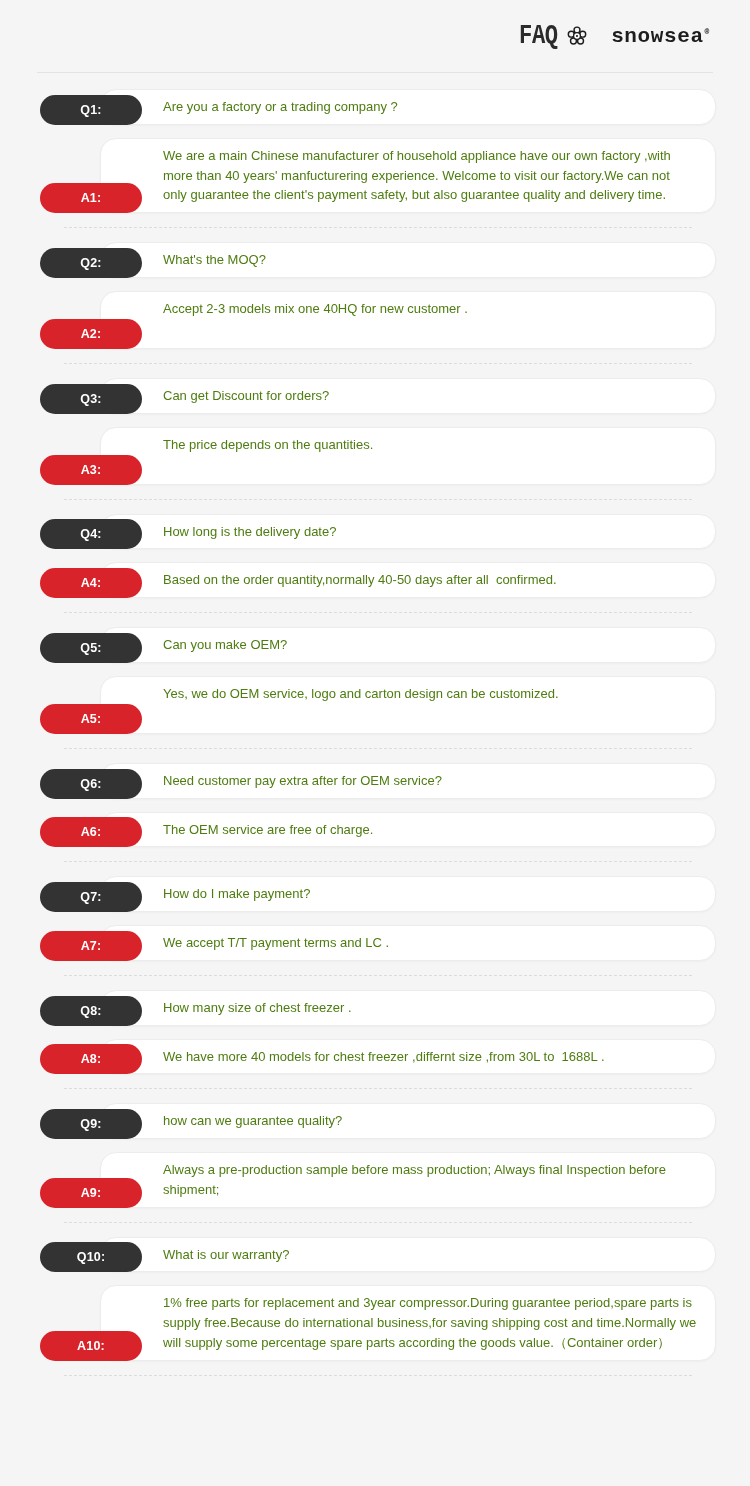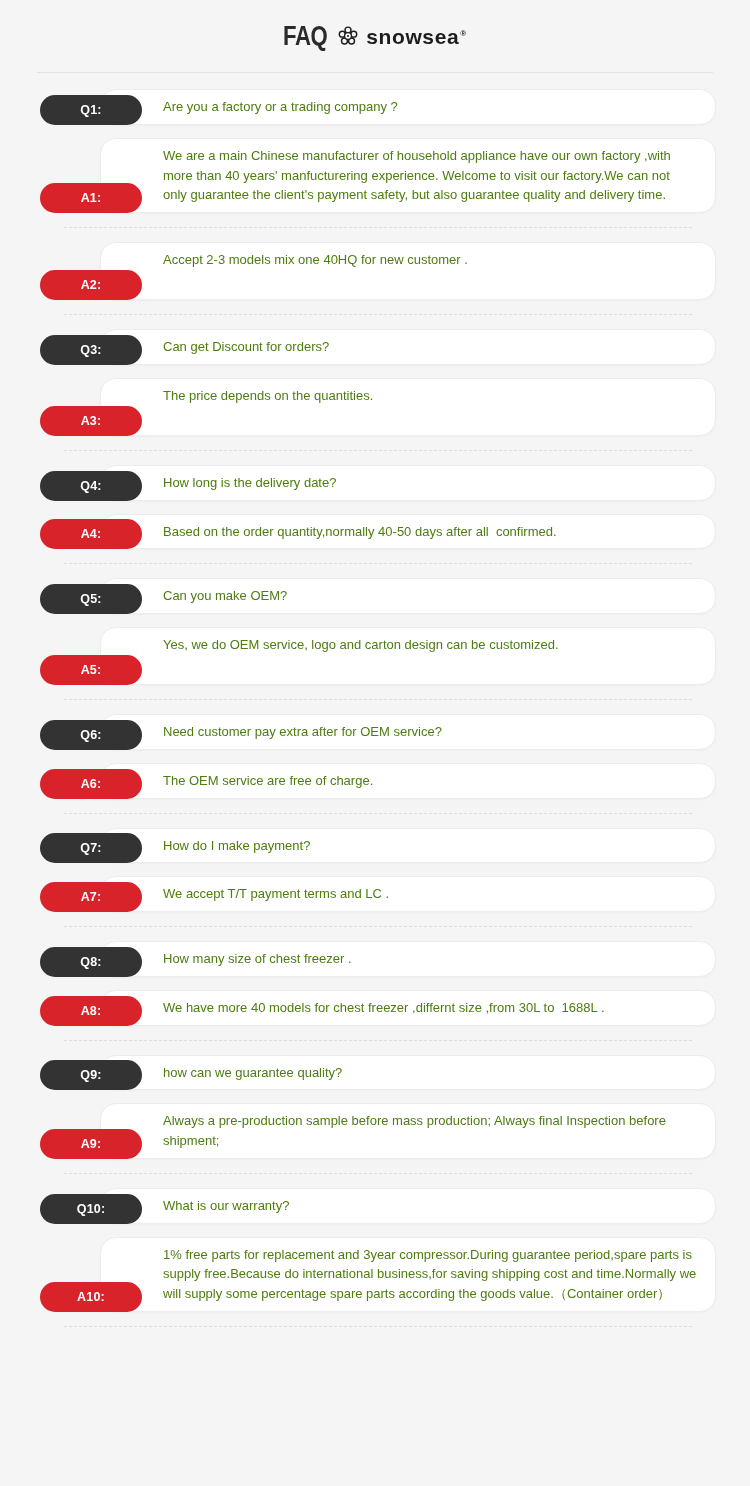--- a/index.html
+++ b/index.html
@@ -20,37 +20,38 @@
     overflow: hidden;
   }
 
   
   .header {
     position: relative;
     height: 72px;
     padding: 0 40px;
     display: flex;
     align-items: center;
-    justify-content: center;
+    justify-content: flex-end;
+    font-family: Liberation Mono, monospace;
   }
 
   .faq-title {
     font-size: 27px;
     font-weight: 700;
     color: #2b2b2b;
     letter-spacing: -0.5px;
     transform: scaleX(0.82);
     transform-origin: left center;
     line-height: 1;
   }
 
   .brand {
     display: flex;
     align-items: center;
-    gap: 7px;
+    gap: 23px;
   }
 
   .brand-mark {
     width: 22px;
     height: 22px;
     flex: 0 0 22px;
     display: block;
   }
 
   .brand-name {
@@ -179,20 +180,26 @@
         </div>
         <div class="row a-row">
           <div class="badge a">A1:</div>
           <div class="bubble">
             <div class="bubble-text">We are a main Chinese manufacturer of household appliance have our own factory ,with more than 40 years' manfucturering experience. Welcome to visit our factory.We can not only guarantee the client's payment safety, but also guarantee quality and delivery time.</div>
           </div>
         </div>
       </div>
       <div class="divider"></div>
       <div class="qa-group">
+        <div class="row q-row">
+          <div class="badge q">Q2:</div>
+          <div class="bubble">
+            <div class="bubble-text">What's the MOQ?</div>
+          </div>
+        </div>
         <div class="row a-row">
           <div class="badge a">A2:</div>
           <div class="bubble tall-1">
             <div class="bubble-text">Accept 2-3 models mix one 40HQ for new customer .</div>
           </div>
         </div>
       </div>
       <div class="divider"></div>
       <div class="qa-group">
         <div class="row q-row">

